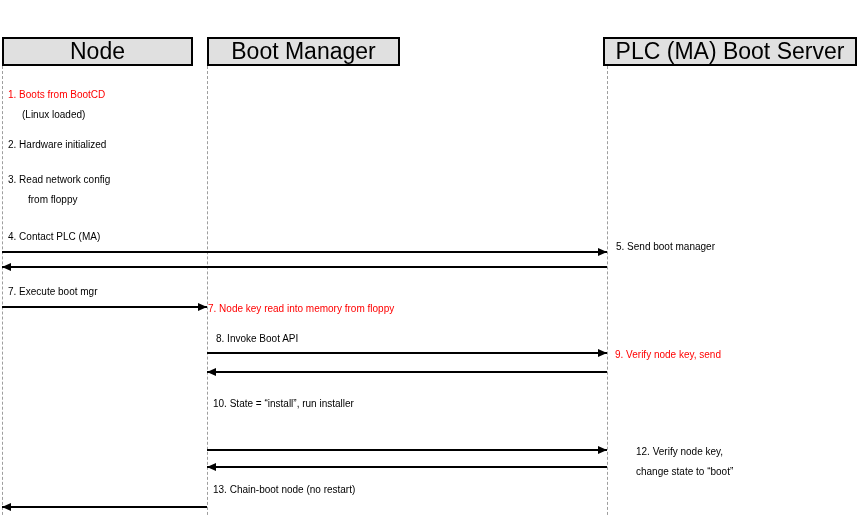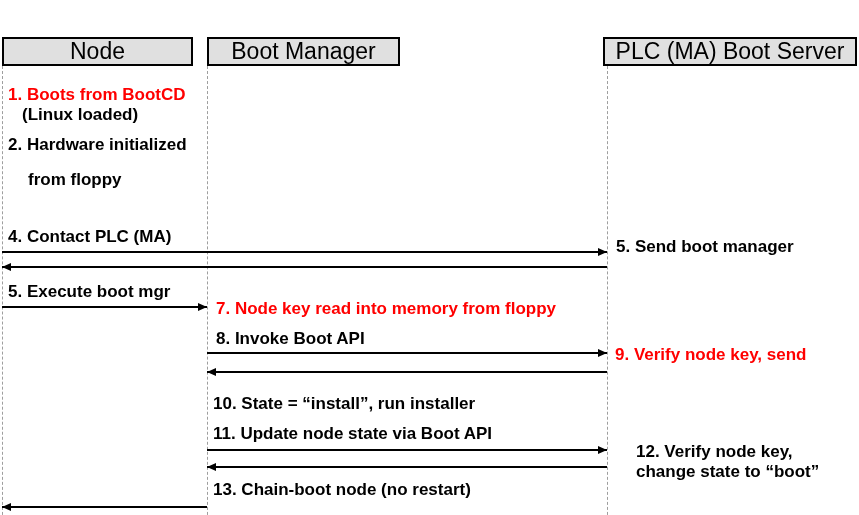--- a/index.html
+++ b/index.html
@@ -31,21 +31,21 @@
   }
   .lifeline{
     position:absolute;top:31px;bottom:0;width:0;
     border-left:1px dashed var(--lifeline-gray);
   }
   .arrow{position:absolute;height:2px;background:var(--arrow-black);}
   .head{position:absolute;width:0;height:0;top:-3px;
     border-top:4px solid transparent;border-bottom:4px solid transparent;}
   .head.r{right:0;border-left:9px solid var(--arrow-black);}
   .head.l{left:0;border-right:9px solid var(--arrow-black);}
-  .step{position:absolute;font-size:17px;line-height:20px;font-weight:bold;}
+  .step{position:absolute;font-size:10px;line-height:20px;}
   .ln{display:block;white-space:nowrap;}
   .red{color:var(--highlight-red);}
   .ind14{padding-left:14px;}
   .ind20{padding-left:20px;}
   .ind45{padding-left:45px;}
 </style>
 </head>
 <body>
 
 <div id="stage">
@@ -90,45 +90,43 @@
   </div>
 
   <div class="step" style="left:8px;top:50px">
     <span class="ln red">1. Boots from BootCD</span>
     <span class="ln ind14">(Linux loaded)</span>
   </div>
   <div class="step" style="left:8px;top:100px">
     <span class="ln">2. Hardware initialized</span>
   </div>
   <div class="step" style="left:8px;top:135px">
+    <span class="ln">3. Read network config</span>
     <span class="ln ind20">from floppy</span>
   </div>
   <div class="step" style="left:8px;top:192px">
     <span class="ln">4. Contact PLC (MA)</span>
   </div>
   <div class="step" style="left:616px;top:202px">
     <span class="ln">5. Send boot manager</span>
   </div>
   <div class="step" style="left:8px;top:247px">
-    <span class="ln">5. Execute boot mgr</span>
+    <span class="ln">7. Execute boot mgr</span>
   </div>
-  <div class="step" style="left:216px;top:264px">
+  <div class="step" style="left:208px;top:264px">
     <span class="ln red">7. Node key read into memory from floppy</span>
   </div>
   <div class="step" style="left:216px;top:294px">
     <span class="ln">8. Invoke Boot API</span>
   </div>
   <div class="step" style="left:615px;top:310px">
     <span class="ln red">9. Verify node key, send</span>
   </div>
   <div class="step" style="left:213px;top:359px">
     <span class="ln">10. State = “install”, run installer</span>
-  </div>
-  <div class="step" style="left:213px;top:389px">
-    <span class="ln">11. Update node state via Boot API</span>
   </div>
   <div class="step" style="left:636px;top:407px">
     <span class="ln">12. Verify node key,</span>
     <span class="ln">change state to “boot”</span>
   </div>
   <div class="step" style="left:213px;top:445px">
     <span class="ln">13. Chain-boot node (no restart)</span>
   </div>
   <div class="step" style="left:10px;top:487px">
     <span class="ln">14. Node booted</span>

